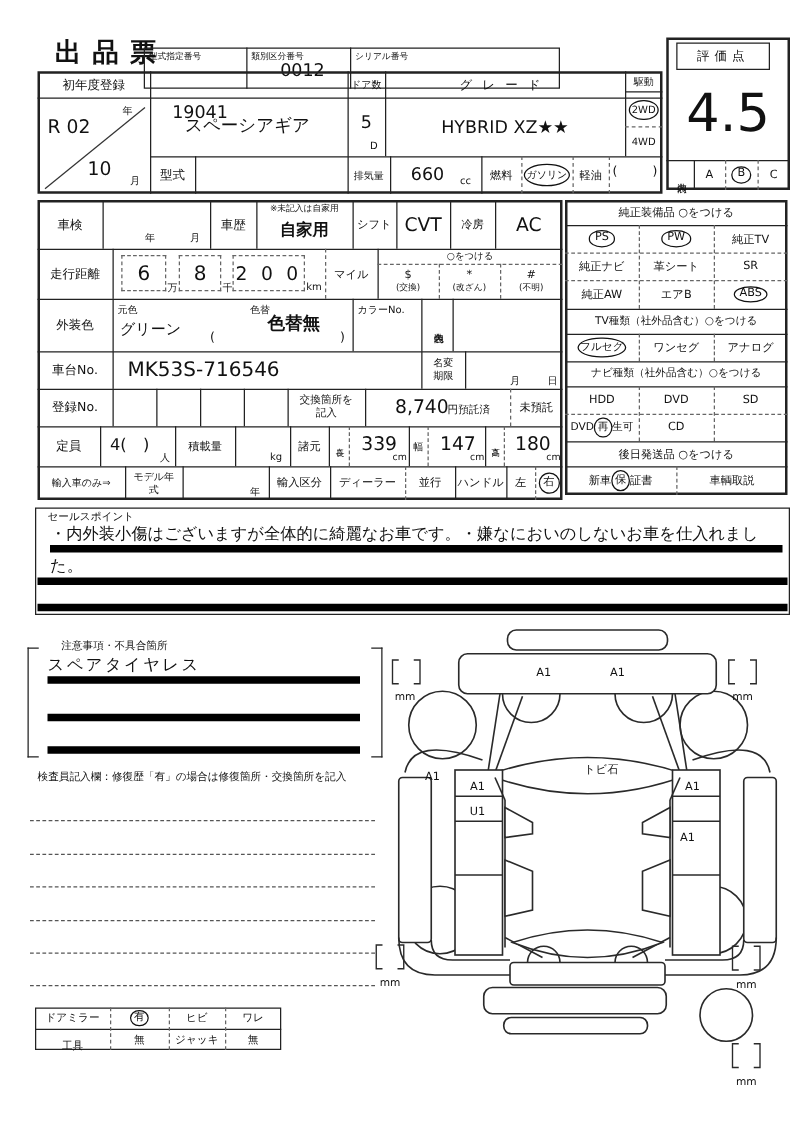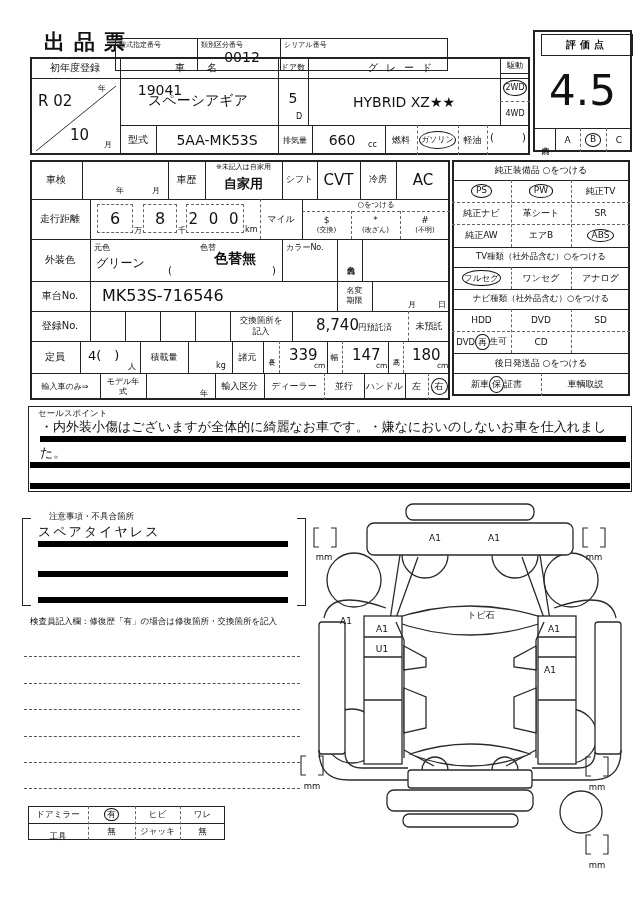--- a/index.html
+++ b/index.html
@@ -35,21 +35,21 @@
   <div class="vr" style="left:197px;top:38px;height:33px;"></div>
   <div class="vr" style="left:280px;top:38px;height:33px;"></div>
   <div class="abs tiny" style="left:119px;top:40px;">型式指定番号</div>
   <div class="abs c" style="left:130px;top:46px;width:60px;height:22px;font-size:14px;margin-top:33px;">19041</div>
   <div class="abs tiny" style="left:201px;top:40px;">類別区分番号</div>
   <div class="abs c" style="left:212px;top:46px;width:60px;height:22px;font-size:14px;">0012</div>
   <div class="abs tiny" style="left:284px;top:40px;">シリアル番号</div>
   <div class="abs" style="left:320px;top:46px;font-size:12px;"></div>
 
   <div class="box b2" style="left:533px;top:30px;width:99px;height:122px;"></div>
-  <div class="box c" style="left:541px;top:34px;width:92px;height:22px;font-size:10px;letter-spacing:4px;font-weight:bold;">評価点</div>
+  <div class="box c" style="left:541px;top:34px;width:75px;height:22px;font-size:10px;letter-spacing:4px;">評価点</div>
   <div class="abs c" style="left:533px;top:54px;width:99px;height:72px;font-size:42px;">4.5</div>
   <div class="hr" style="left:533px;top:128px;width:99px;"></div>
   <div class="vr" style="left:555px;top:128px;height:24px;"></div>
   <div class="vrd" style="left:580px;top:128px;height:24px;"></div>
   <div class="vrd" style="left:606px;top:128px;height:24px;"></div>
   <div class="abs c" style="left:534px;top:129px;width:21px;height:22px;font-size:8px;">
       <span class="vtext">内装</span>
     </div>
   <div class="abs c lbl" style="left:555px;top:128px;width:25px;height:24px;">A</div>
   <div class="abs c" style="left:580px;top:128px;width:26px;height:24px;">
@@ -59,21 +59,20 @@
 
   <div class="box b2" style="left:30px;top:57px;width:500px;height:98px;"></div>
   <div class="hr" style="left:30px;top:78px;width:500px;"></div>
   <div class="vr" style="left:120px;top:57px;height:98px;"></div>
   <div class="vr" style="left:278px;top:57px;height:68px;"></div>
   <div class="vr" style="left:308px;top:57px;height:68px;"></div>
   <div class="vr" style="left:500px;top:57px;height:68px;"></div>
   <div class="hr" style="left:120px;top:125px;width:410px;"></div>
 
   <div class="abs c l10" style="left:30px;top:57px;width:90px;height:21px;">初年度登録</div>
-  <div class="abs c l10" style="left:120px;top:57px;width:158px;height:21px;letter-spacing:6px;">車　名</div>
   <div class="abs c" style="left:278px;top:57px;width:30px;height:21px;font-size:8px;">ドア数</div>
   <div class="abs c l10" style="left:308px;top:57px;width:192px;height:21px;letter-spacing:8px;">グレード</div>
   <div class="abs c" style="left:500px;top:57px;width:30px;height:16px;font-size:8px;">駆動</div>
   <div class="hr" style="left:500px;top:73px;width:30px;"></div>
 
   <svg class="abs" style="left:30px;top:78px;" width="90" height="77">
     <line x1="6" y1="73" x2="86" y2="8" stroke="#333" stroke-width="1"></line>
   </svg>
   <div class="abs tiny" style="left:98px;top:83px;font-size:8px;">年</div>
   <div class="abs" style="left:38px;top:92px;font-size:15px;">R 02</div>
@@ -91,21 +90,20 @@
   <div class="abs c" style="left:500px;top:102px;width:30px;height:22px;font-size:8px;">4WD</div>
 
   <div class="vr" style="left:156px;top:125px;height:30px;"></div>
   <div class="vr" style="left:278px;top:125px;height:30px;"></div>
   <div class="vr" style="left:312px;top:125px;height:30px;"></div>
   <div class="vr" style="left:385px;top:125px;height:30px;"></div>
   <div class="vrd" style="left:417px;top:125px;height:30px;"></div>
   <div class="vrd" style="left:458px;top:125px;height:30px;"></div>
   <div class="vrd" style="left:487px;top:125px;height:30px;"></div>
   <div class="abs c l10" style="left:120px;top:125px;width:36px;height:30px;">型式</div>
-  <div class="abs c" style="left:156px;top:125px;width:122px;height:30px;font-size:14px;">5AA-MK53S</div>
   <div class="abs c" style="left:278px;top:125px;width:34px;height:30px;font-size:8px;">排気量</div>
   <div class="abs c" style="left:312px;top:125px;width:60px;height:30px;font-size:14px;">660</div>
   <div class="abs" style="left:368px;top:140px;font-size:8px;">cc</div>
   <div class="abs c" style="left:385px;top:125px;width:32px;height:30px;font-size:9px;">燃料</div>
   <div class="abs c" style="left:417px;top:125px;width:41px;height:30px;">
       <span class="circ" style="font-size:8px;padding:3px 1px;">ガソリン</span>
     </div>
   <div class="abs c" style="left:458px;top:125px;width:29px;height:30px;font-size:9px;">軽油</div>
   <div class="abs" style="left:490px;top:132px;font-size:10px;">(</div>
   <div class="abs" style="left:522px;top:132px;font-size:10px;">)</div>

